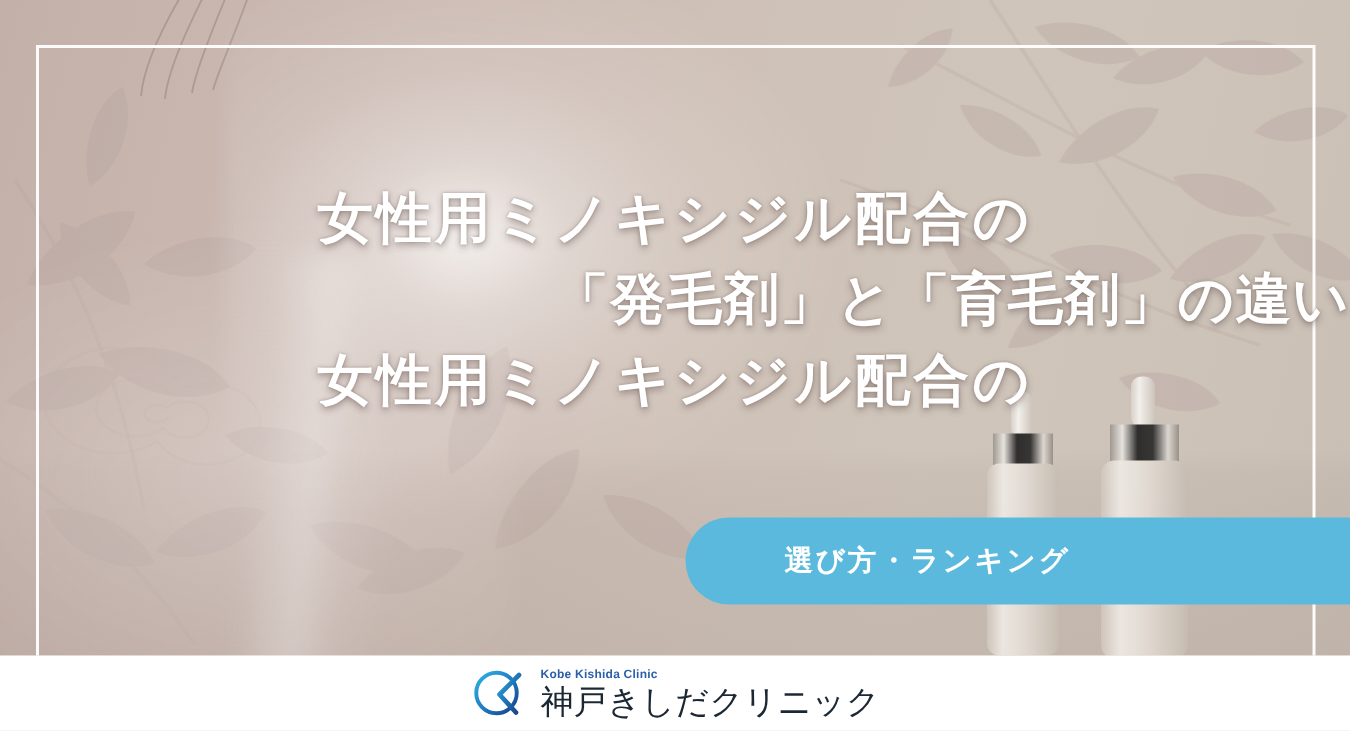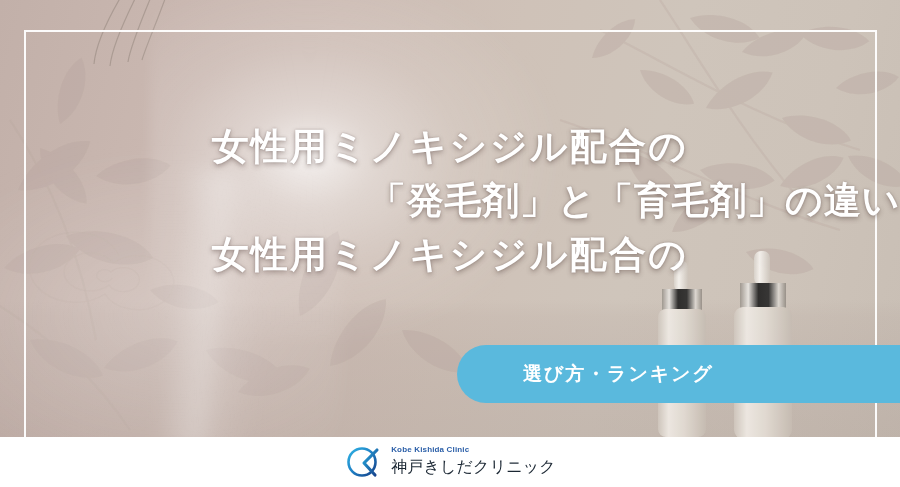--- a/index.html
+++ b/index.html
@@ -208,22 +208,22 @@
     font-family: "Liberation Sans", "DejaVu Sans", sans-serif;
     font-size: 8px;
     font-weight: 700;
     color: #2b5fa8;
     letter-spacing: 0.02em;
     line-height: 10px;
     margin-bottom: 1px;
     white-space: nowrap;
   }
   .logo-ja {
-    font-family: Liberation Mono, monospace;
-    font-size: 16px;
+    font-family: Liberation Serif, serif;
+    font-size: 22px;
     font-weight: 500;
     color: #1b2733;
     letter-spacing: 0.01em;
     line-height: 24px;
     white-space: nowrap;
   }
 </style>
 </head>
 <body>
 

